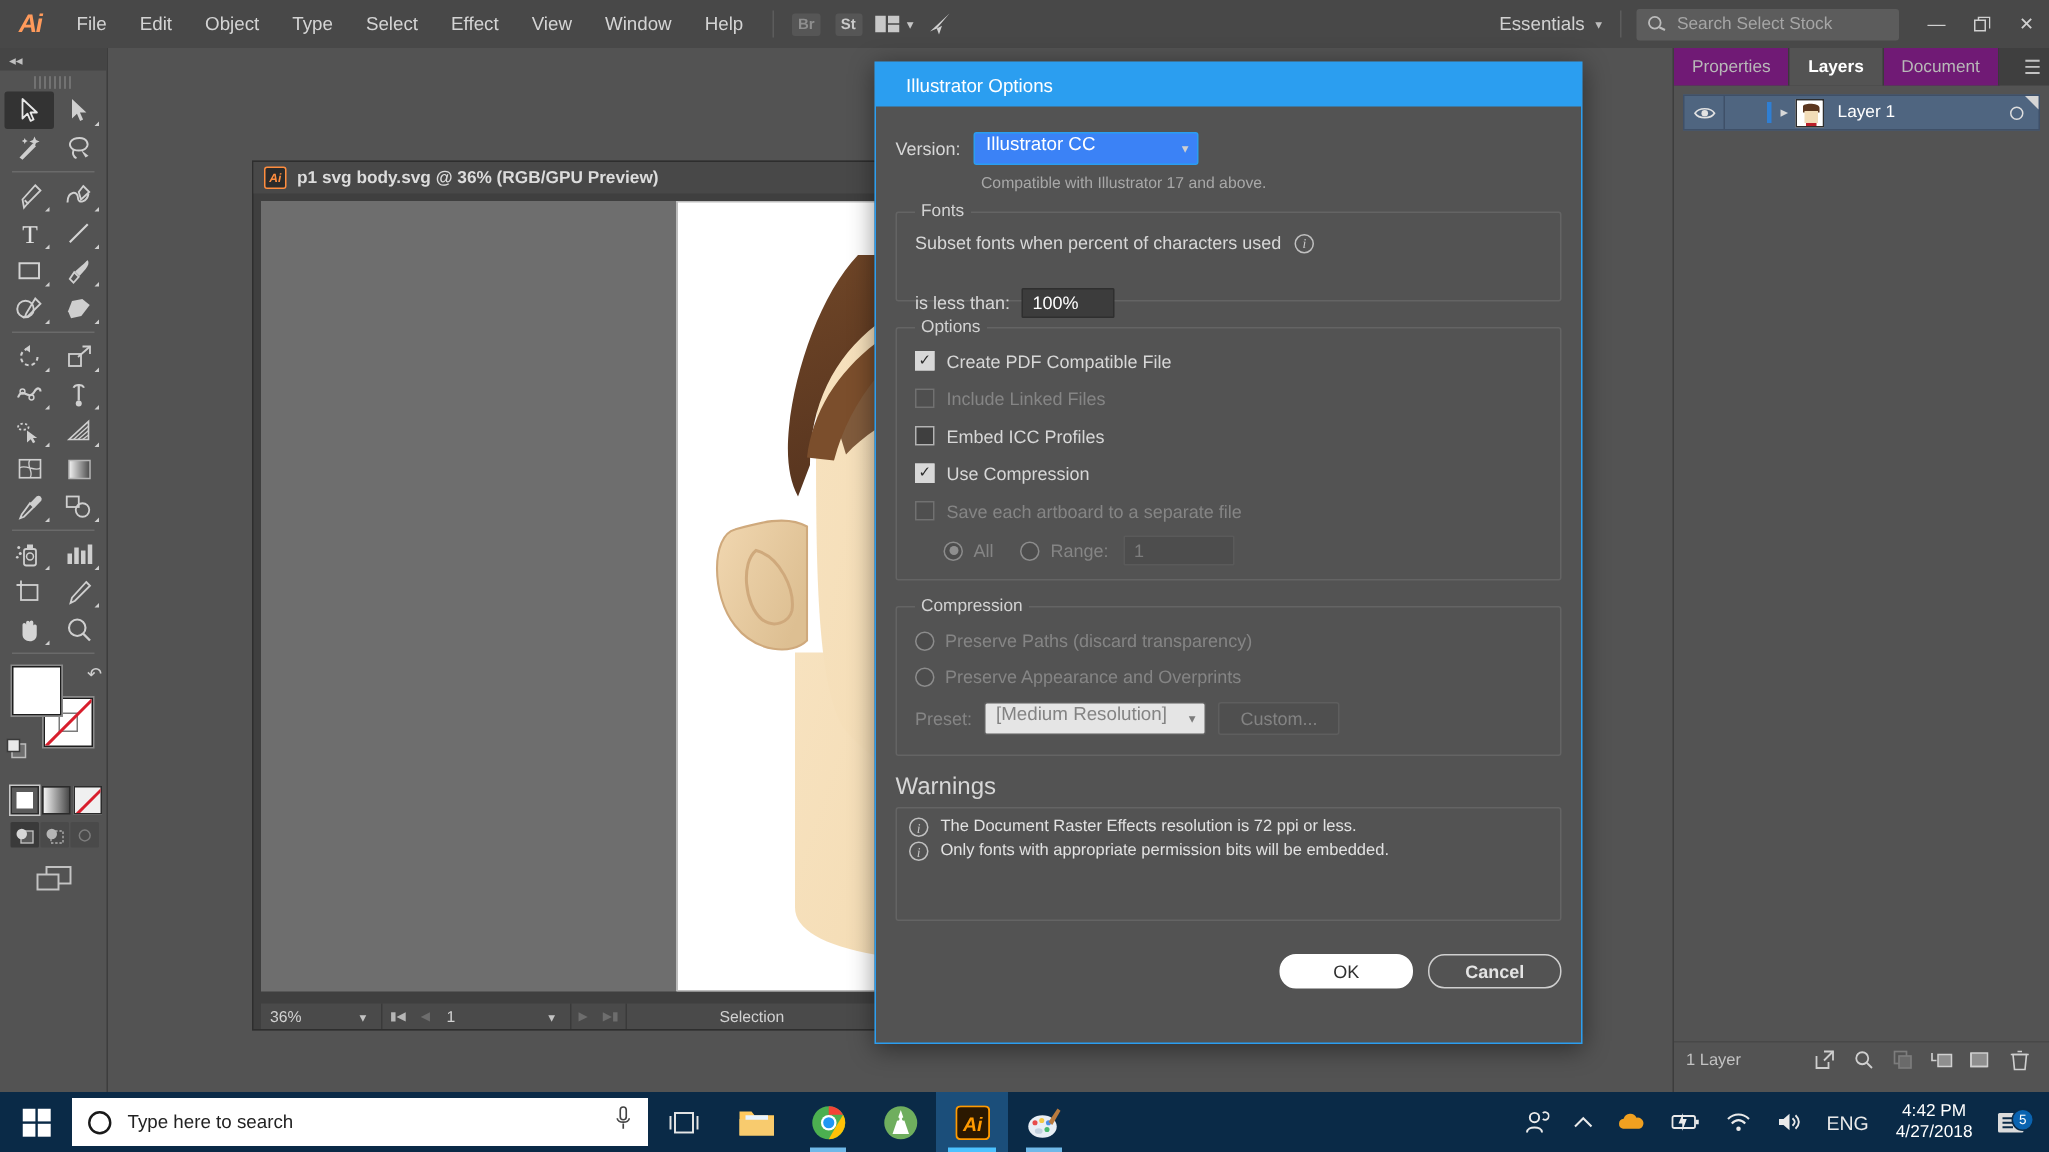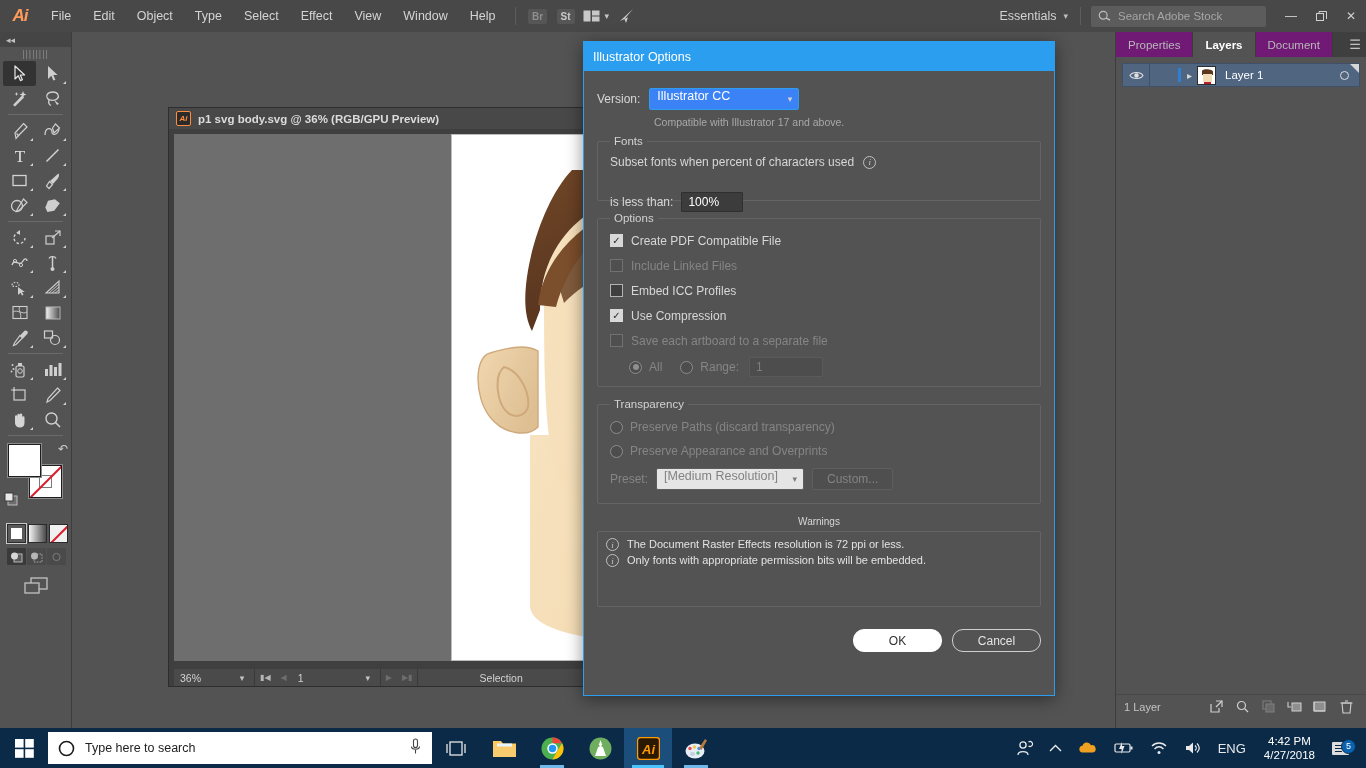--- a/index.html
+++ b/index.html
@@ -200,21 +200,21 @@
   .lf-btn.dim { color: #787878; }
 
   
   #dialog {
     position: absolute; left: 583px; top: 41px; width: 472px; height: 655px;
     background: #535353; border: 1px solid #2b9ef0;
     box-shadow: 0 3px 16px rgba(0,0,0,0.45);
   }
   #dlg-title {
     height: 29px; background: #2b9ef0; display: flex; align-items: center;
-    padding-left: 9px; color: #ffffff; font-size: 12.5px;
+    padding-left: 20px; color: #ffffff; font-size: 12.5px;
   }
   #dlg-body { padding: 17px 13px 0 13px; color: #d6d6d6; font-size: 12px; }
 
   .row { display: flex; align-items: center; }
   .lbl { color: #d7d7d7; font-size: 12px; }
   .lbl.dim { color: #858585; }
 
   select.ai-select, .ai-select-fake {
     -webkit-appearance: none; appearance: none;
     background: #3b82f6; border: 1px solid #2b9ef0; border-radius: 2px;
@@ -268,21 +268,21 @@
     display: flex; align-items: center; justify-content: center; background: #4d4d4d;
   }
   .rb .dot { width: 6px; height: 6px; border-radius: 50%; background: #8f8f8f; }
 
   .btn-pill {
     border-radius: 11px; height: 23px; padding: 0 16px;
     font-size: 12px; font-family: "Liberation Sans", sans-serif;
     display: inline-flex; align-items: center; justify-content: center;
   }
   #btn-ok { background: #ffffff; color: #2f2f2f; border: 1px solid #ffffff; min-width: 89px; }
-  #btn-cancel { background: transparent; color: #e4e4e4; border: 1px solid #cfcfcf; min-width: 89px; }
+  #btn-cancel { background: transparent; color: #e4e4e4; border: 1px solid #cfcfcf; min-width: 89px; font-weight: bold; }
   .btn-flat.dim {
     background: #4f4f4f; border: 1px solid #5e5e5e; color: #838383;
     height: 22px; padding: 0 14px; border-radius: 2px; font-size: 12px;
     font-family: "Liberation Sans", sans-serif;
   }
 
   #warn-box {
     border: 1px solid #646464; border-radius: 2px; height: 76px;
     padding: 6px 8px; display: flex; flex-direction: column; gap: 3px;
   }
@@ -365,21 +365,21 @@
       <div id="essentials-ws">
         <span>Essentials</span>
         <span style="font-size:9px;color:#bdbdbd;">▾</span>
       </div>
       <div id="ws-divider"></div>
       <div id="stock-search">
         <svg width="13" height="13" viewBox="0 0 13 13">
           <circle cx="5.2" cy="5.2" r="3.9" fill="none" stroke="#bcbcbc" stroke-width="1.2"></circle>
           <line x1="8.2" y1="8.2" x2="12" y2="10" stroke="#bcbcbc" stroke-width="1.4"></line>
         </svg>
-        <span class="ph">Search Adobe Stock</span>
+        <span class="ph">Search Select Stock</span>
       </div>
       <div class="wbtn" id="min-btn">—</div>
       <div class="wbtn" id="max-btn">
         <svg width="11" height="11" viewBox="0 0 11 11">
           <rect x="0.5" y="2.5" width="7" height="7" fill="none" stroke="#d0d0d0" stroke-width="1"></rect>
           <polyline points="3,2.5 3,0.5 10.5,0.5 10.5,8" fill="none" stroke="#d0d0d0" stroke-width="1"></polyline>
         </svg>
       </div>
       <div class="wbtn" id="close-btn">✕</div>
     </div>
@@ -874,41 +874,41 @@
           </div>
           <div class="rbrow" style="margin-left:11px;">
             <span class="rb"></span>
             <span class="lbl dim">Range:</span>
           </div>
           <input class="inputbox dim" style="width: 74px; margin-left: 3px;" value="1">
         </div>
       </fieldset>
 
       <fieldset class="grp" style="margin-top:11px;height:106px;padding-top:5px;">
-        <legend>Transparency</legend>
+        <legend>Compression</legend>
         <div class="rbrow" style="height:24px;text-align:center;">
           <span class="rb"></span>
           <span class="lbl dim">Preserve Paths (discard transparency)</span>
         </div>
         <div class="rbrow" style="height:24px;">
           <span class="rb"></span>
           <span class="lbl dim">Preserve Appearance and Overprints</span>
         </div>
         <div class="row" style="gap:8px;margin-top:5px;">
           <span class="lbl dim">Preset:</span>
           <div class="sel-wrap">
             <div class="ai-select-fake dim" style="width:148px;">[Medium Resolution]</div>
             <span class="sel-caret dim">▾</span>
           </div>
           <button class="btn-flat dim">Custom...</button>
         </div>
       </fieldset>
 
       <div style="margin-top:12px;">
-        <div class="lbl" style="font-size:10px;margin-bottom:4px;text-align:center;">Warnings</div>
+        <div class="lbl" style="font-size:16px;margin-bottom:4px;">Warnings</div>
         <div id="warn-box">
           <div class="warn-line">
             <span class="info-i">i</span>
             <span>The Document Raster Effects resolution is 72 ppi or less.</span>
           </div>
           <div class="warn-line">
             <span class="info-i">i</span>
             <span>Only fonts with appropriate permission bits will be embedded.</span>
           </div>
         </div>

